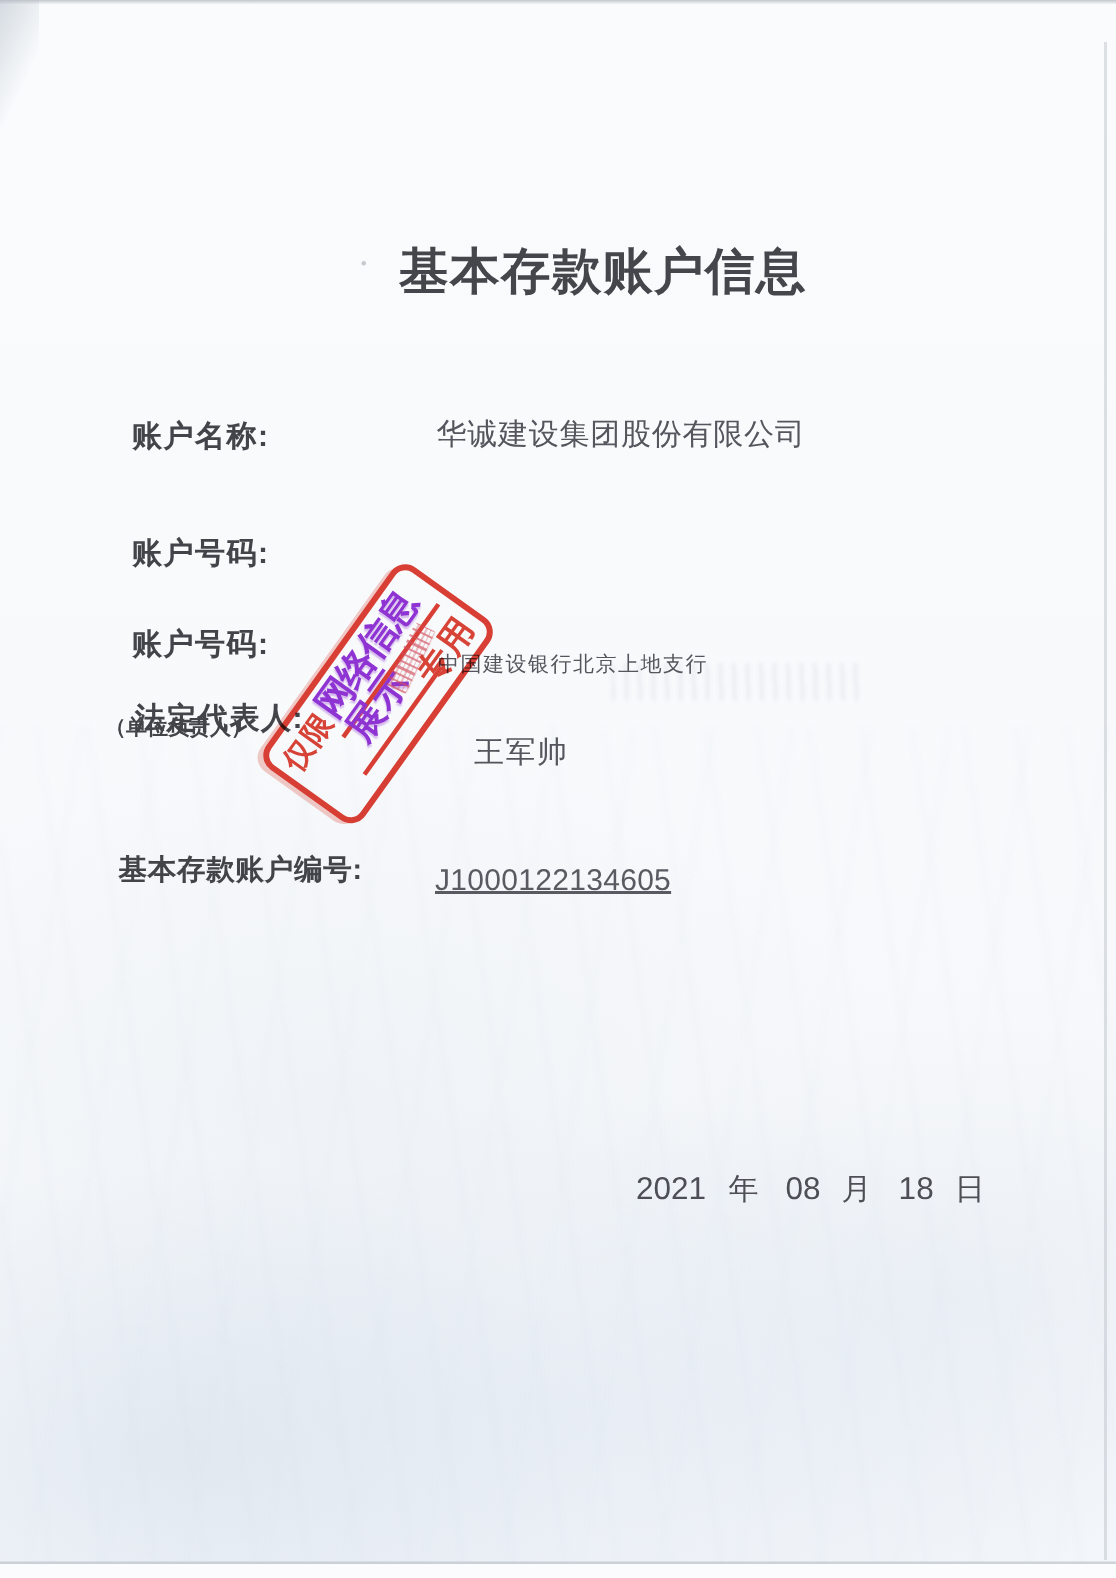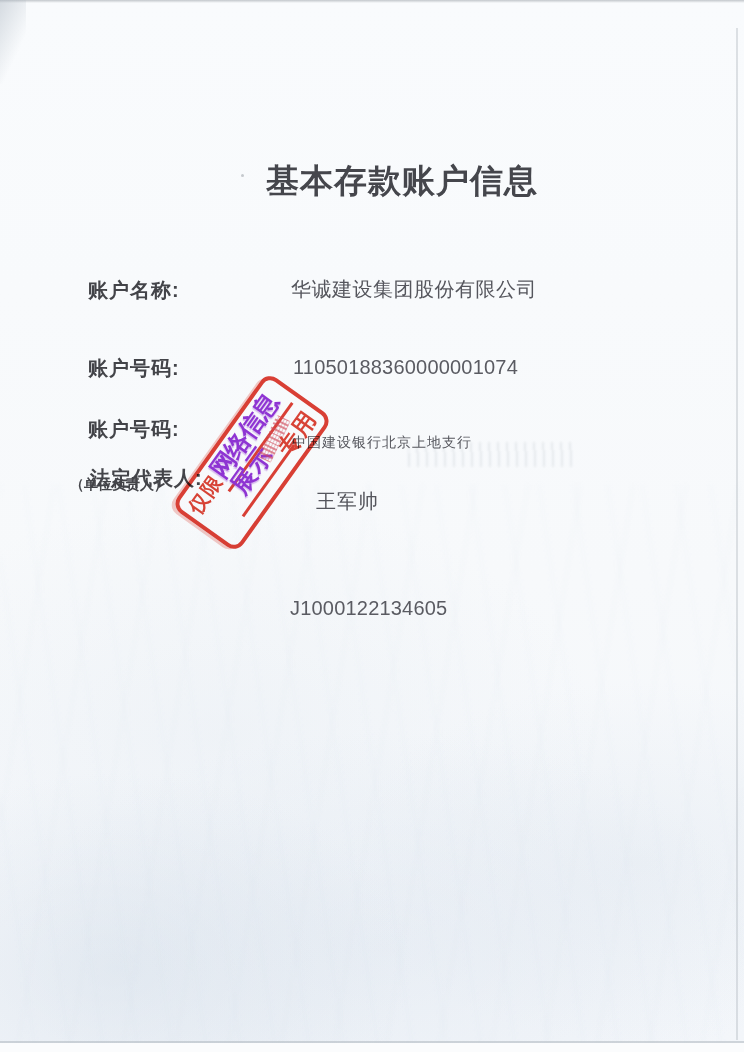--- a/index.html
+++ b/index.html
@@ -88,35 +88,38 @@
   <div class="corner-fold"></div>
   <div class="speck"></div>
   <div class="ghost-smudge"></div>
 
   <div class="title">基本存款账户信息</div>
 
   <div class="lbl" style="left:88px;top:277px;">账户名称:</div>
   <div class="val-cn" style="left:291px;top:276px;">华诚建设集团股份有限公司</div>
 
   <div class="lbl" style="left:88px;top:355px;">账户号码:</div>
-  <div class="val-num" style="left:293px;top:356px;">11050188360000001074</div>
 
   <div class="lbl" style="left:88px;top:416px;">账户号码:</div>
   <div class="val-cn" style="left:292px;top:434px;font-size:14px;letter-spacing:1px;">中国建设银行北京上地支行</div>
 
   <div class="lbl" style="left:90px;top:465px;">法定代表人:</div>
   <div class="lbl" style="left:70px;top:476px;font-size:14px;letter-spacing:0;">（单位负责人）</div>
   <div class="val-cn" style="left:297px;top:488px;letter-spacing:1px;margin-left:19px;">王军帅</div>
 
-  <div class="val-num" style="left:290px;top:597px;">J1000122134605</div>
+  <div class="lbl" style="left:79px;top:567px;font-size:19px;letter-spacing:.5px;">基本存款账户编号:</div>
+  <div class="val-num" style="left:290px;top:576px;text-decoration:underline;">J1000122134605</div>
 
   <div class="stamp">
     <div class="stamp-inner">
       <span class="st-prefix">仅限</span>
       <span class="st-line1">网络信息</span>
       <span class="st-line2">展示</span>
       <span class="stamp-scribble"></span>
       <span class="st-suffix">专用</span>
     </div>
   </div>
 
+  <div class="date-line">
+    <span class="date-num g15">2021</span><span class="date-unit g18">年</span><span class="date-num g14">08</span><span class="date-unit g18">月</span><span class="date-num g14">18</span><span class="date-unit">日</span>
+  </div>
 
 </div>
 
 </body></html>

